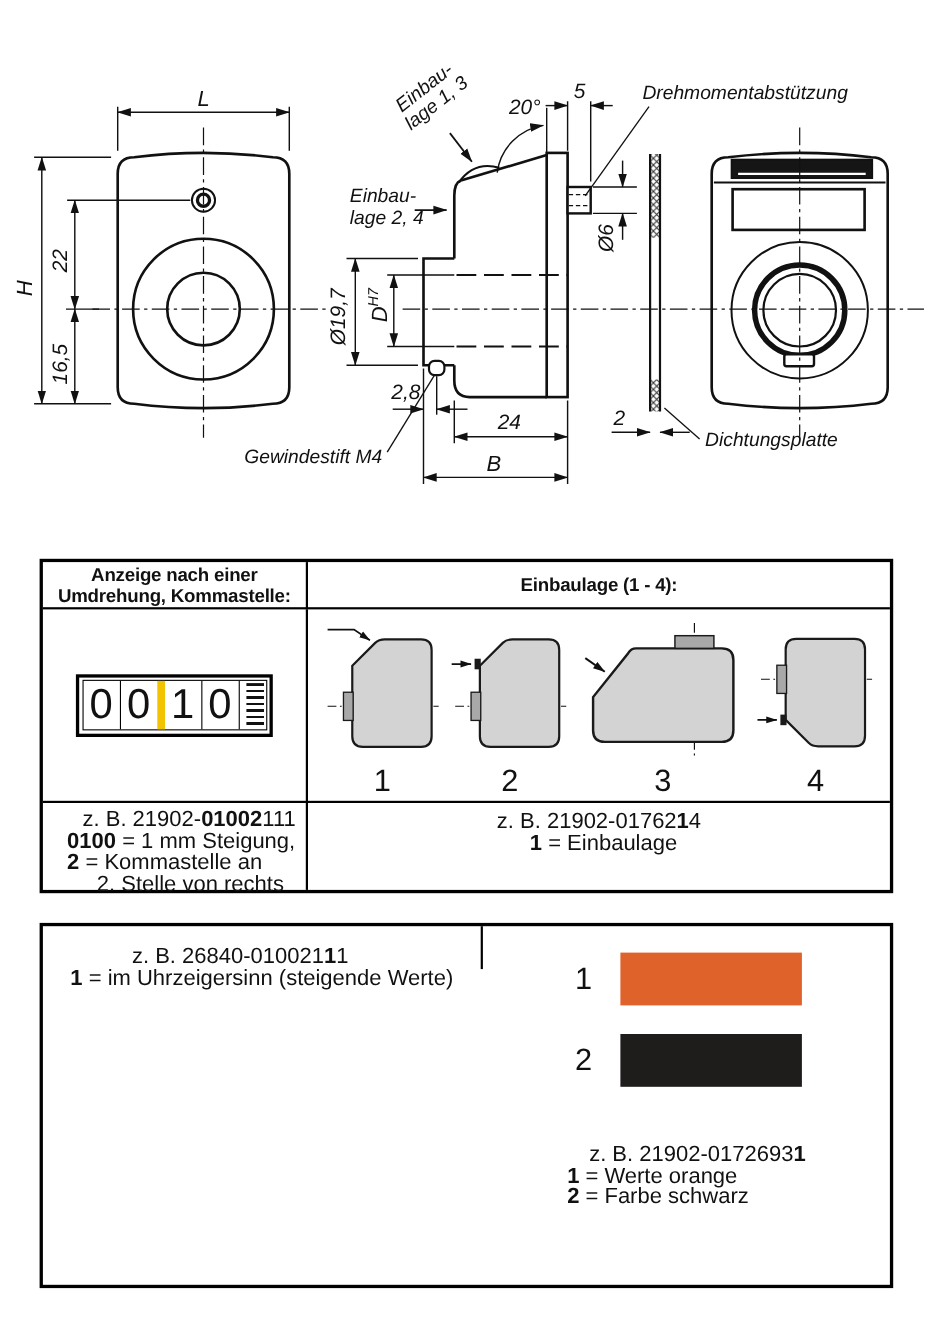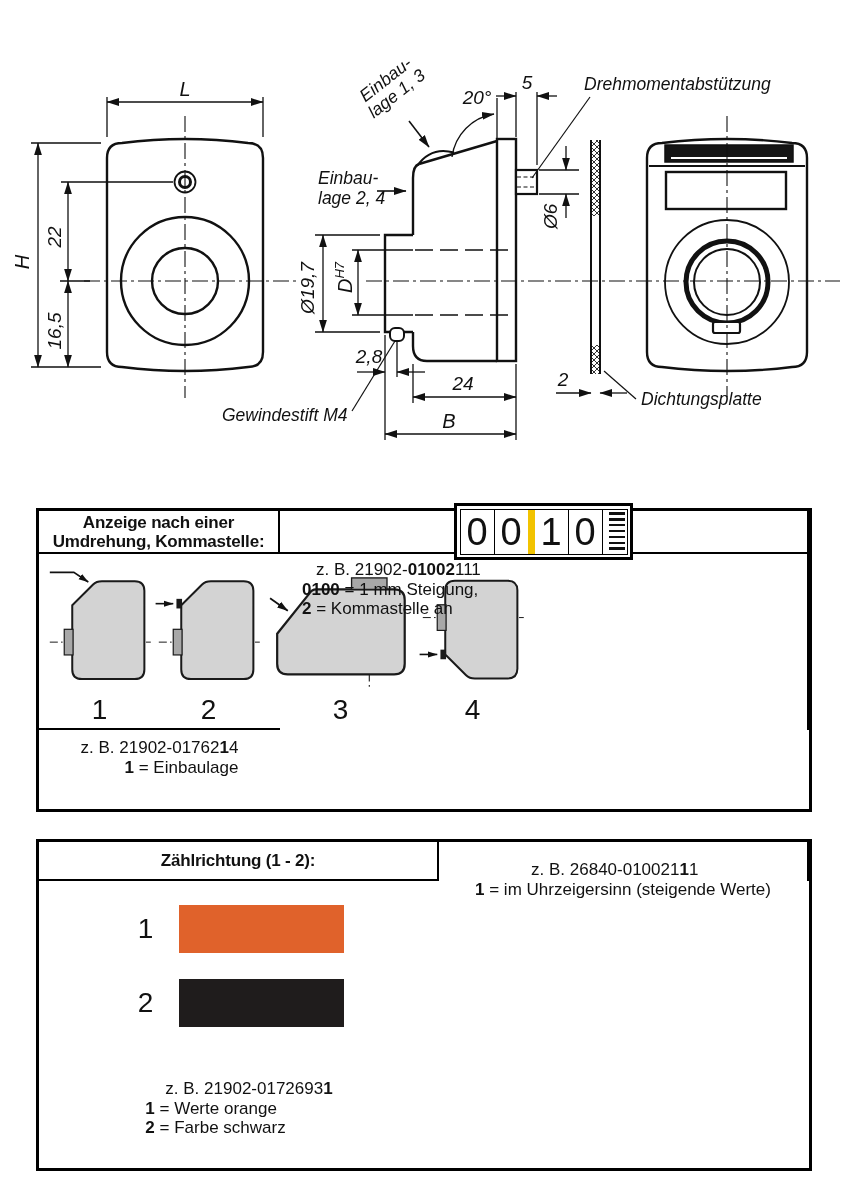--- a/index.html
+++ b/index.html
@@ -29,28 +29,28 @@
   .ybar{width:7px;}
   .stripes{width:16px;margin:2px 2px 2px 6px;
            background:repeating-linear-gradient(180deg,#111 0 2.6px,#fff 2.6px 5.9px);}
 
   
   .poses{display:flex;justify-content:space-evenly;align-items:flex-end;height:100%;padding:6px 6px 2px 6px;box-sizing:border-box;}
   .pos{display:flex;flex-direction:column;align-items:center;justify-content:flex-end;}
   .pos .num{font-size:28px;line-height:32px;font-weight:400;}
 
   
-  .zb{font-size:17px;line-height:19.5px;}
+  .zb{font-size:20px;line-height:19.5px;}
   .zb b{font-weight:700;}
   .t1fl{padding:6px 0 0 22px;}
   .t1fl .code{padding-left:14px;}
   .t1fl .ind{padding-left:27px;}
   .t1fr{padding-top:8px;display:flex;flex-direction:column;align-items:center;}
   .t1fr .blk{width:fit-content;text-align:left;}
-  .t1fr .l2{padding-left:30px;text-align:right;}
+  .t1fr .l2{padding-left:30px;}
 
   
   .zrcell{display:flex;flex-direction:column;align-items:center;padding-top:10px;box-sizing:border-box;}
   .zrcell .blk{width:fit-content;text-align:left;margin-top:8px;}
   .zrcell .code{padding-left:56px;}
 
   
   .fbcell{display:flex;flex-direction:column;align-items:center;padding-top:24px;box-sizing:border-box;}
   .swrow{display:flex;align-items:center;margin-bottom:26px;}
   .swnum{font-size:28px;width:22px;text-align:center;margin-right:22px;}
@@ -201,20 +201,23 @@
       <rect x="713" y="322" width="27" height="11" rx="2" stroke-width="2.2" fill="#fff"></rect>
       <path d="M 727,116 L 727,397" stroke-width="1.1" stroke-dasharray="16 4 3 4"></path>
     </g>
   </svg>
 
   <div class="t1">
     <div class="cell bR bB hdr">
       <div>Anzeige nach einer</div>
       <div>Umdrehung, Kommastelle:</div>
     </div>
+    <div class="cell bB hdr">
+      <div>Einbaulage (1 - 4):</div>
+    </div>
 
     <div class="cell bR bB counter-cell">
       <div class="counter">
         <div class="counter-in">
           <div class="cd sep">0</div>
           <div class="cd">0</div>
           <div class="ybar" style="background: rgb(242, 195, 0);"></div>
           <div class="cd sep">1</div>
           <div class="cd sep">0</div>
           <div class="stripes"></div>
@@ -262,33 +265,31 @@
           </svg>
           <div class="num">4</div>
         </div>
       </div>
     </div>
 
     <div class="cell bR zb t1fl">
       <div class="code"><span>z. B. 21902-</span><b>01002</b><span>111</span></div>
       <div><b>0100</b><span> = 1 mm Steigung,</span></div>
       <div><b>2</b><span> = Kommastelle an</span></div>
+      <div class="ind">2. Stelle von rechts</div>
     </div>
     <div class="cell zb t1fr">
       <div class="blk">
         <div class="code"><span>z. B. 21902-01762</span><b>1</b><span>4</span></div>
         <div class="l2"><b>1</b><span> = Einbaulage</span></div>
       </div>
     </div>
   </div>
 
   <div class="t2">
-    <div class="cell bR bB hdr">
-      <div>Zählrichtung (1 - 2):</div>
-    </div>
 
     <div class="cell bR zrcell">
       <svg width="175" height="190" viewBox="0 0 175 190">
         <defs>
           <marker id="ah2" markerWidth="11" markerHeight="9" refX="9" refY="4.5" orient="auto-start-reverse" markerUnits="userSpaceOnUse">
             <path d="M0,0 L10,4.5 L0,9 Z" fill="#111"></path>
           </marker>
         </defs>
         <path d="M 96,80 L 96,187" stroke="#111" stroke-width="1.2" stroke-dasharray="9 4 2 4" fill="none"></path>
         <path d="M 48,130 L 144,130" stroke="#111" stroke-width="1.2" stroke-dasharray="9 4 2 4" fill="none"></path>

